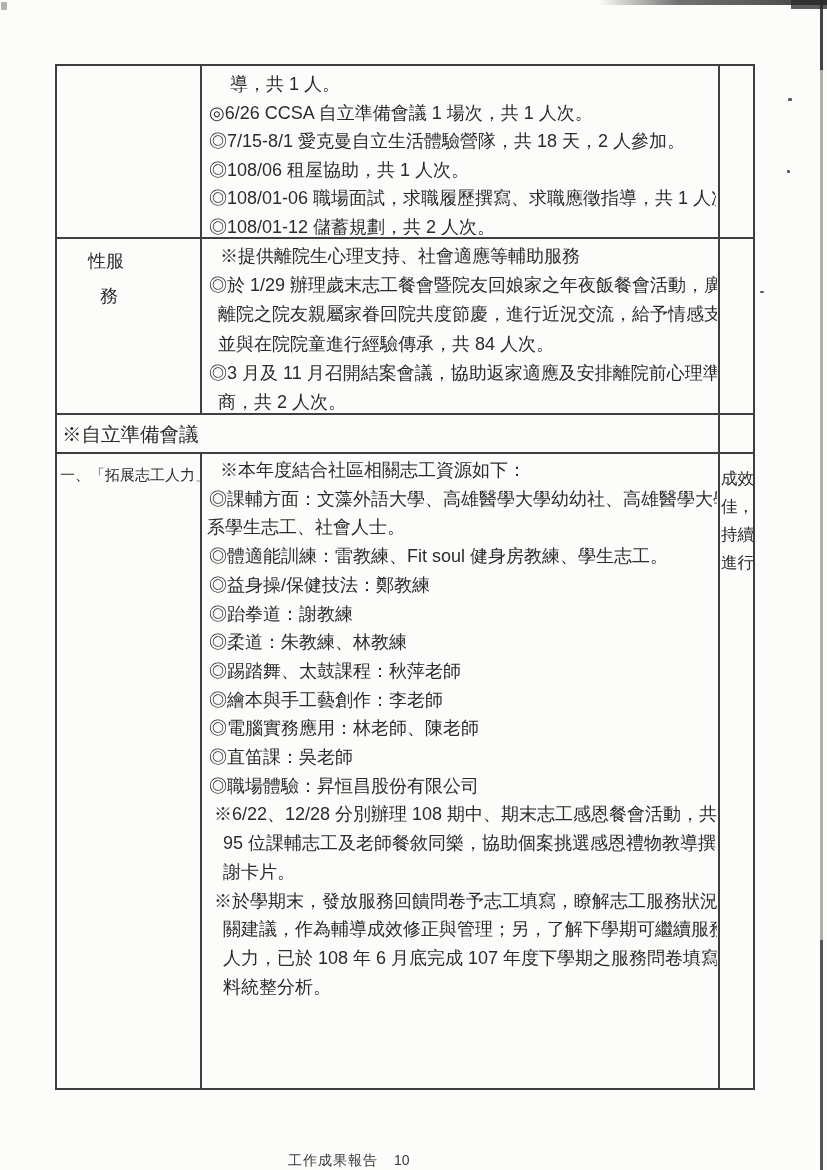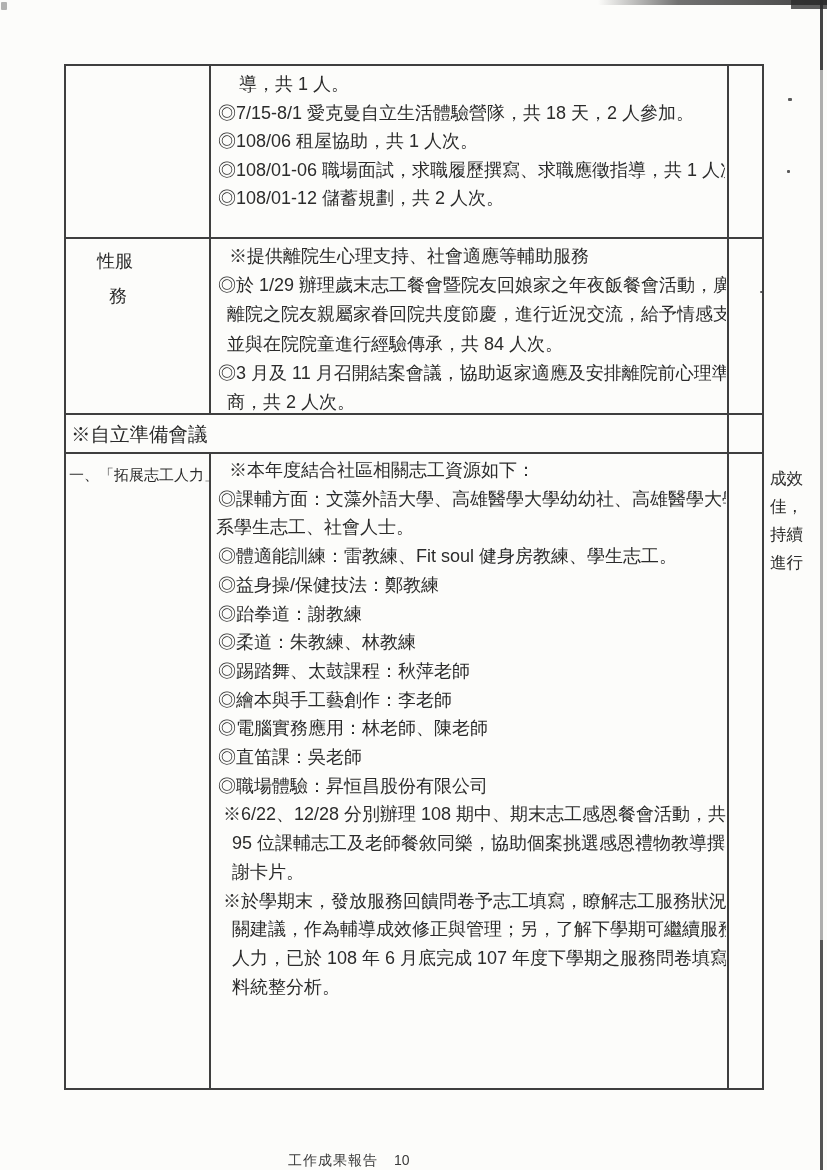--- a/index.html
+++ b/index.html
@@ -7,21 +7,21 @@
     width:827px;height:1170px;position:relative;
     background:#fcfcfa;
     font-family:"Liberation Sans", sans-serif;
     color:#2b2b2b;
     overflow:hidden;
   }
   .page{position:absolute;left:0;top:0;width:827px;height:1170px;}
 
   
   .table{
-    position:absolute;left:64px;top:64px;width:700px;height:1026px;
+    position:absolute;left:55px;top:64px;width:700px;height:1026px;
     border:2px solid #3f3f3f;box-sizing:border-box;
   }
   .vline,.hline{position:absolute;background:#3f3f3f;}
   .vline{width:2px;}
   .hline{height:2px;left:0;width:696px;}
   .v1a{left:143px;top:0;height:347px;}
   .v1b{left:143px;top:386px;height:636px;}
   .v2{left:661px;top:0;height:1022px;}
   .h1{top:171px;}
   .h2{top:347px;}
@@ -29,21 +29,21 @@
 
   
   .cell{position:absolute;overflow:hidden;}
   .ln{white-space:nowrap;}
   .row1-content{left:149px;top:4px;width:510px;height:165px;font-size:18px;line-height:28.6px;}
   .row2-left{left:7px;top:178px;width:134px;font-size:18px;line-height:35px;}
   .row2-content{left:149px;top:176px;width:511px;height:169px;font-size:18px;line-height:29.2px;}
   .row3-title{left:5px;top:353px;width:640px;font-size:19.5px;line-height:31px;}
   .row4-left{left:3px;top:398px;width:140px;font-size:15px;line-height:22px;white-space:nowrap;}
   .row4-content{left:149px;top:390px;width:511px;height:630px;font-size:18px;line-height:28.7px;}
-  .row4-status{left:664px;top:398px;width:34px;font-size:16.5px;line-height:28px;padding-left:40px;}
+  .row4-status{left:664px;top:398px;width:34px;font-size:16.5px;line-height:28px;}
 
   
   .bul{margin-left:3px;}
   .ref{margin-left:14px;}
   .ref2{margin-left:8px;}
   .c1{margin-left:12px;}
   .c2{margin-left:17px;}
   .c3{margin-left:24px;}
   .c4{margin-left:1px;}
   .li1{margin-left:24px;}
@@ -85,20 +85,21 @@
   <div class="table">
     <div class="vline v1a"></div>
     <div class="vline v1b"></div>
     <div class="vline v2"></div>
     <div class="hline h1"></div>
     <div class="hline h2"></div>
     <div class="hline h3"></div>
 
     <div class="cell row1-content">
       <div class="ln c3">導，共 1 人。</div>
+      <div class="ln bul">◎6/26 CCSA 自立準備會議 1 場次，共 1 人次。</div>
       <div class="ln bul">◎7/15-8/1 愛克曼自立生活體驗營隊，共 18 天，2 人參加。</div>
       <div class="ln bul">◎108/06 租屋協助，共 1 人次。</div>
       <div class="ln bul">◎108/01-06 職場面試，求職履歷撰寫、求職應徵指導，共 1 人次。</div>
       <div class="ln bul">◎108/01-12 儲蓄規劃，共 2 人次。</div>
     </div>
 
     <div class="cell row2-left">
       <div class="ln li1">性服</div>
       <div class="ln li2">務</div>
     </div>

